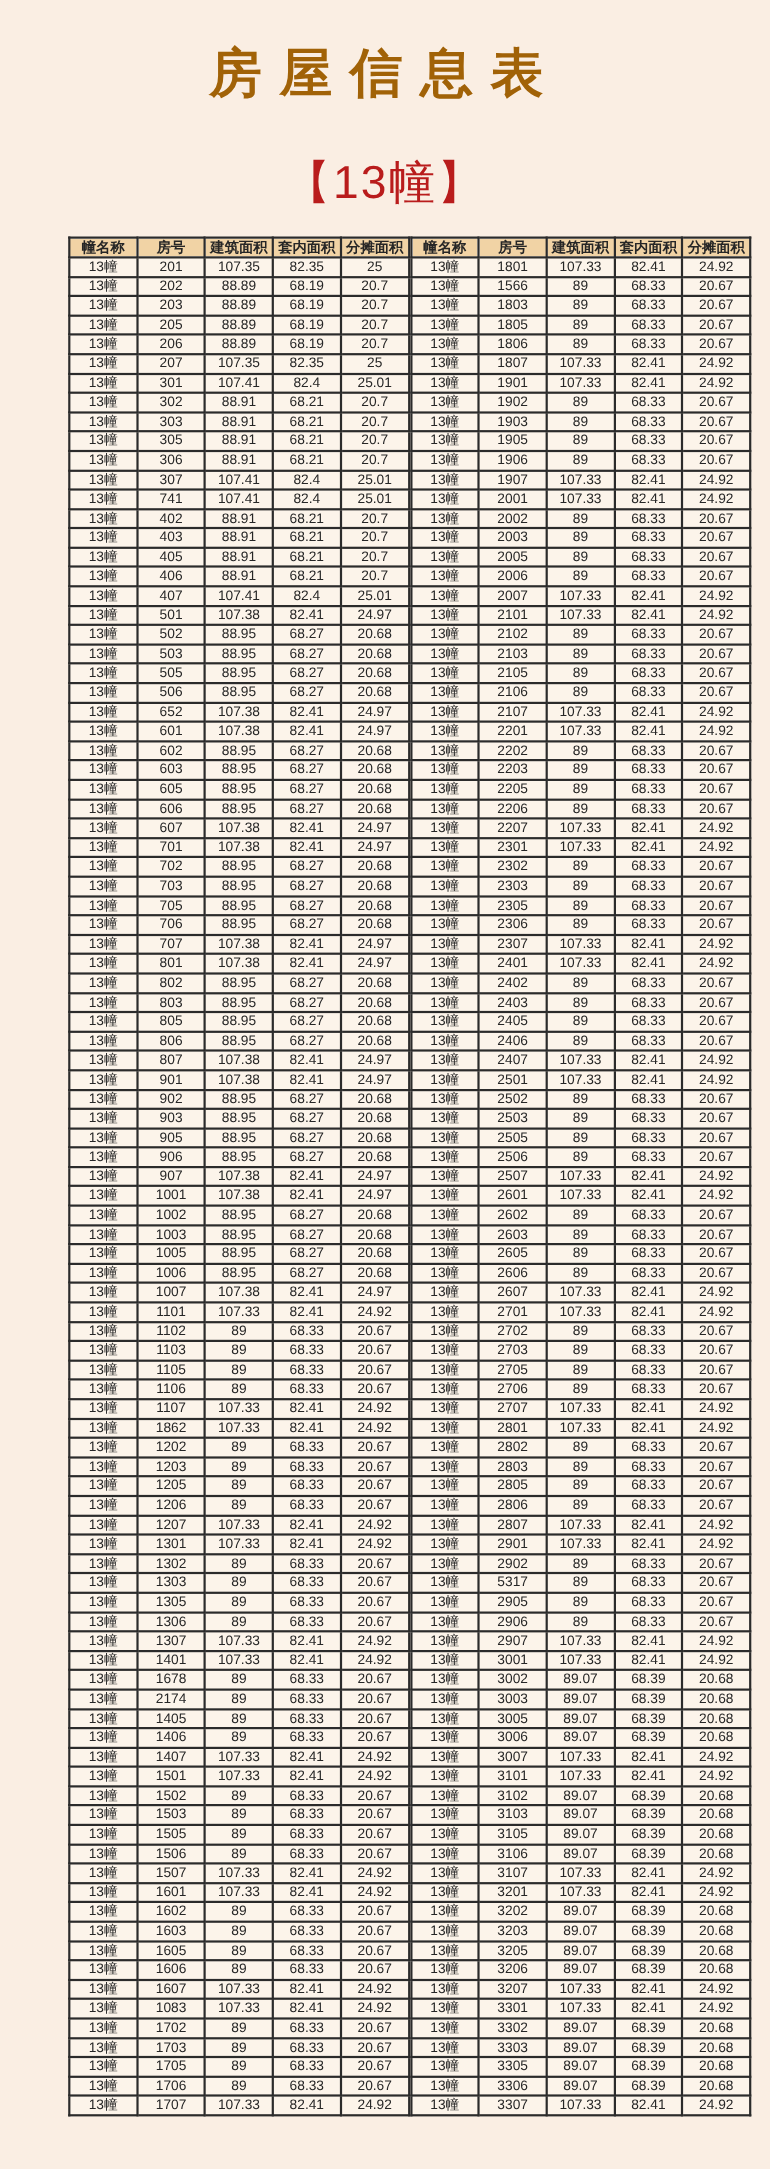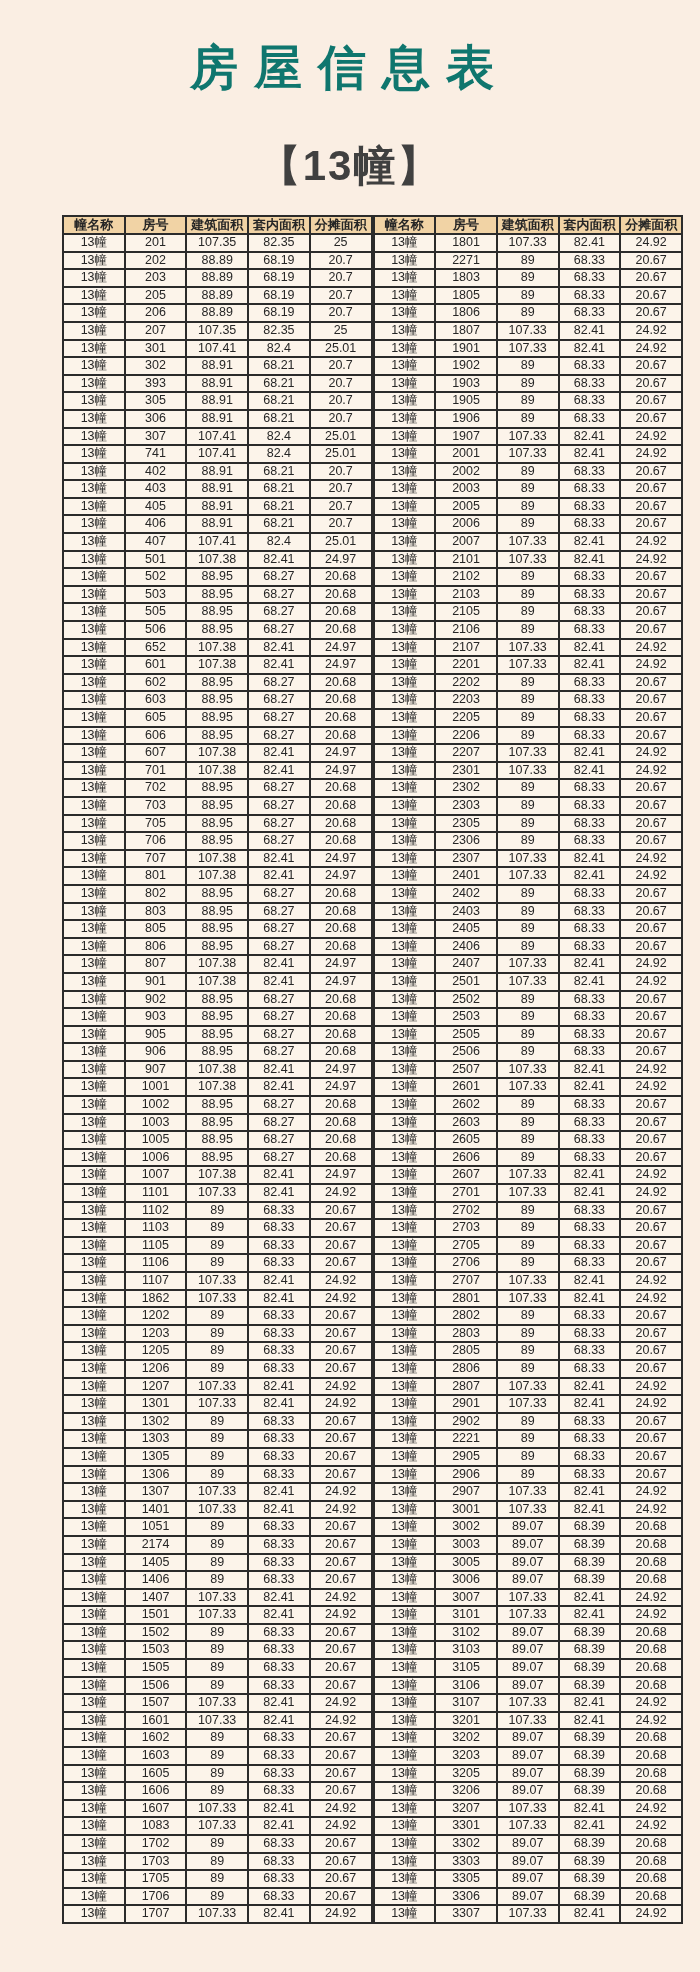--- a/index.html
+++ b/index.html
@@ -12,33 +12,33 @@
     position: relative;
     width: 700px;
     height: 1972px;
     background: #faeee3;
     overflow: hidden;
   }
   .title {
     margin: 0;
     padding-top: 40px;
     text-align: center;
-    color: #0f766e;
+    color: #a16207;
     font-size: 48px;
     font-weight: bold;
     letter-spacing: 16px;
     line-height: 1.15;
   }
   .subtitle {
     margin: 0;
     margin-top: 48px;
     text-align: center;
-    color: #404040;
+    color: #b91c1c;
     font-size: 42px;
-    font-weight: bold;
+    font-weight: normal;
     letter-spacing: 2px;
     line-height: 1.1;
   }
   .tables {
     display: flex;
     justify-content: space-between;
     padding: 0 17px;
     margin-top: 26px;
     margin-left: 45px;
   }
@@ -140,21 +140,21 @@
           </tr>
           <tr>
             <td>13幢</td>
             <td>302</td>
             <td>88.91</td>
             <td>68.21</td>
             <td>20.7</td>
           </tr>
           <tr>
             <td>13幢</td>
-            <td>393</td>
+            <td>303</td>
             <td>88.91</td>
             <td>68.21</td>
             <td>20.7</td>
           </tr>
           <tr>
             <td>13幢</td>
             <td>305</td>
             <td>88.91</td>
             <td>68.21</td>
             <td>20.7</td>
@@ -595,21 +595,21 @@
           </tr>
           <tr>
             <td>13幢</td>
             <td>1401</td>
             <td>107.33</td>
             <td>82.41</td>
             <td>24.92</td>
           </tr>
           <tr>
             <td>13幢</td>
-            <td>1051</td>
+            <td>1678</td>
             <td>89</td>
             <td>68.33</td>
             <td>20.67</td>
           </tr>
           <tr>
             <td>13幢</td>
             <td>2174</td>
             <td>89</td>
             <td>68.33</td>
             <td>20.67</td>
@@ -776,21 +776,21 @@
       <tbody>
           <tr>
             <td>13幢</td>
             <td>1801</td>
             <td>107.33</td>
             <td>82.41</td>
             <td>24.92</td>
           </tr>
           <tr>
             <td>13幢</td>
-            <td>2271</td>
+            <td>1566</td>
             <td>89</td>
             <td>68.33</td>
             <td>20.67</td>
           </tr>
           <tr>
             <td>13幢</td>
             <td>1803</td>
             <td>89</td>
             <td>68.33</td>
             <td>20.67</td>
@@ -1245,21 +1245,21 @@
           </tr>
           <tr>
             <td>13幢</td>
             <td>2902</td>
             <td>89</td>
             <td>68.33</td>
             <td>20.67</td>
           </tr>
           <tr>
             <td>13幢</td>
-            <td>2221</td>
+            <td>5317</td>
             <td>89</td>
             <td>68.33</td>
             <td>20.67</td>
           </tr>
           <tr>
             <td>13幢</td>
             <td>2905</td>
             <td>89</td>
             <td>68.33</td>
             <td>20.67</td>

